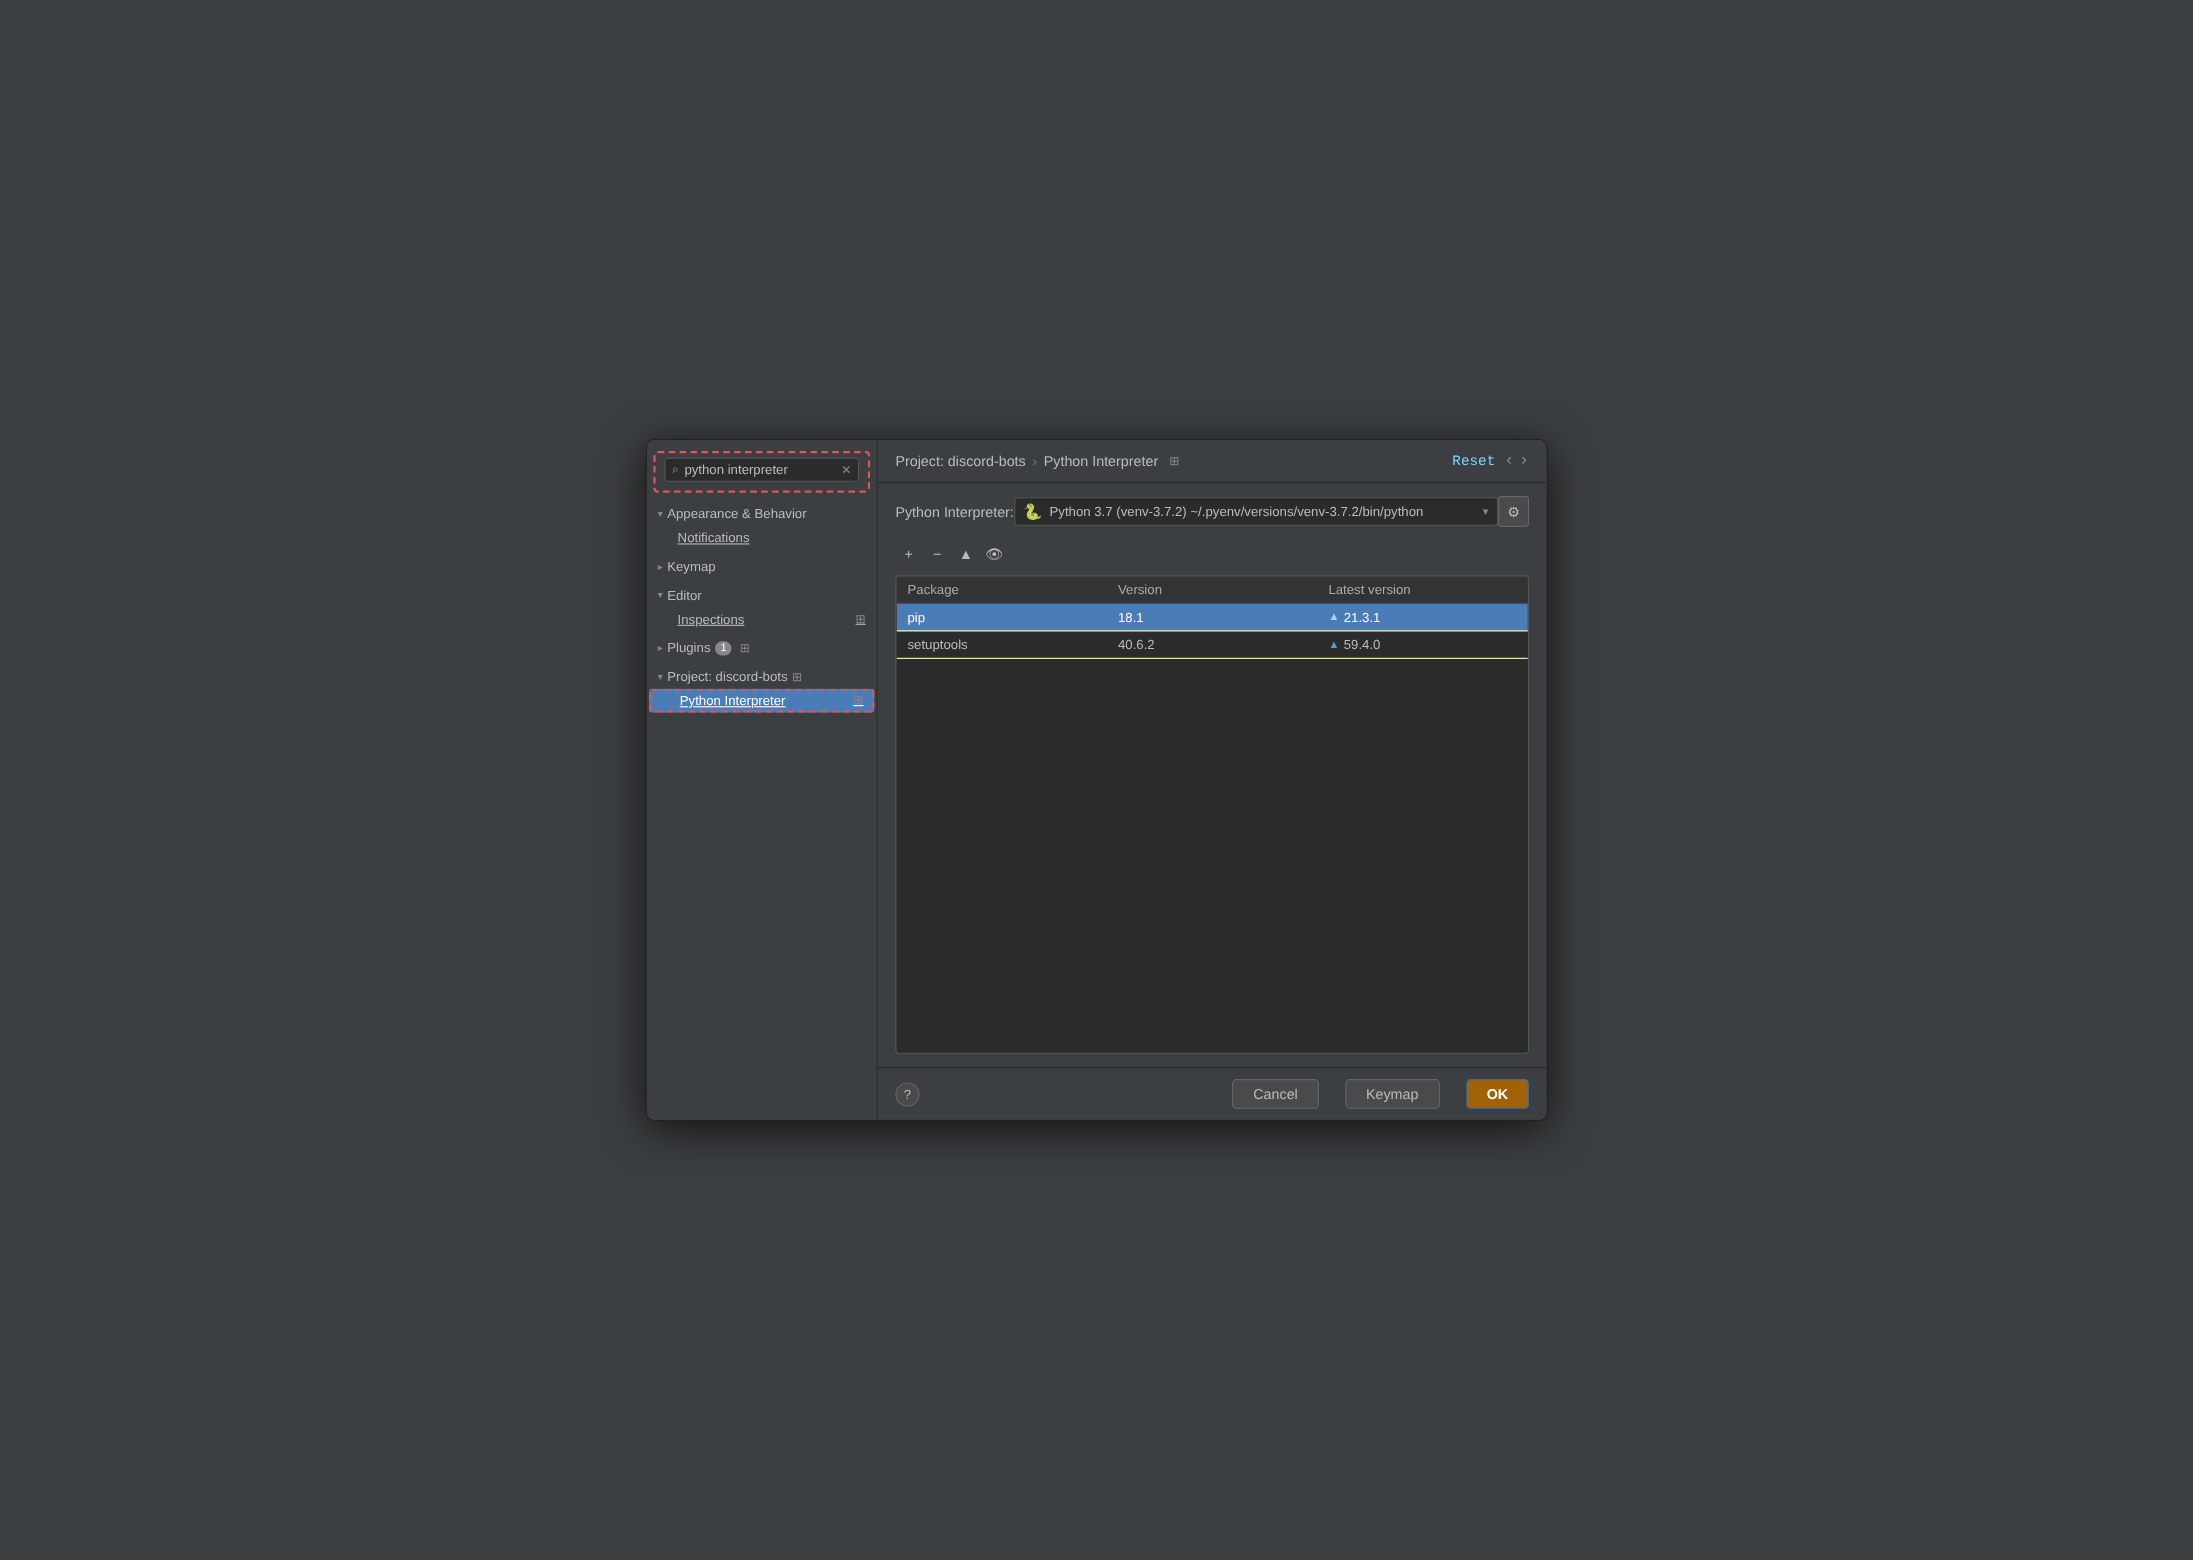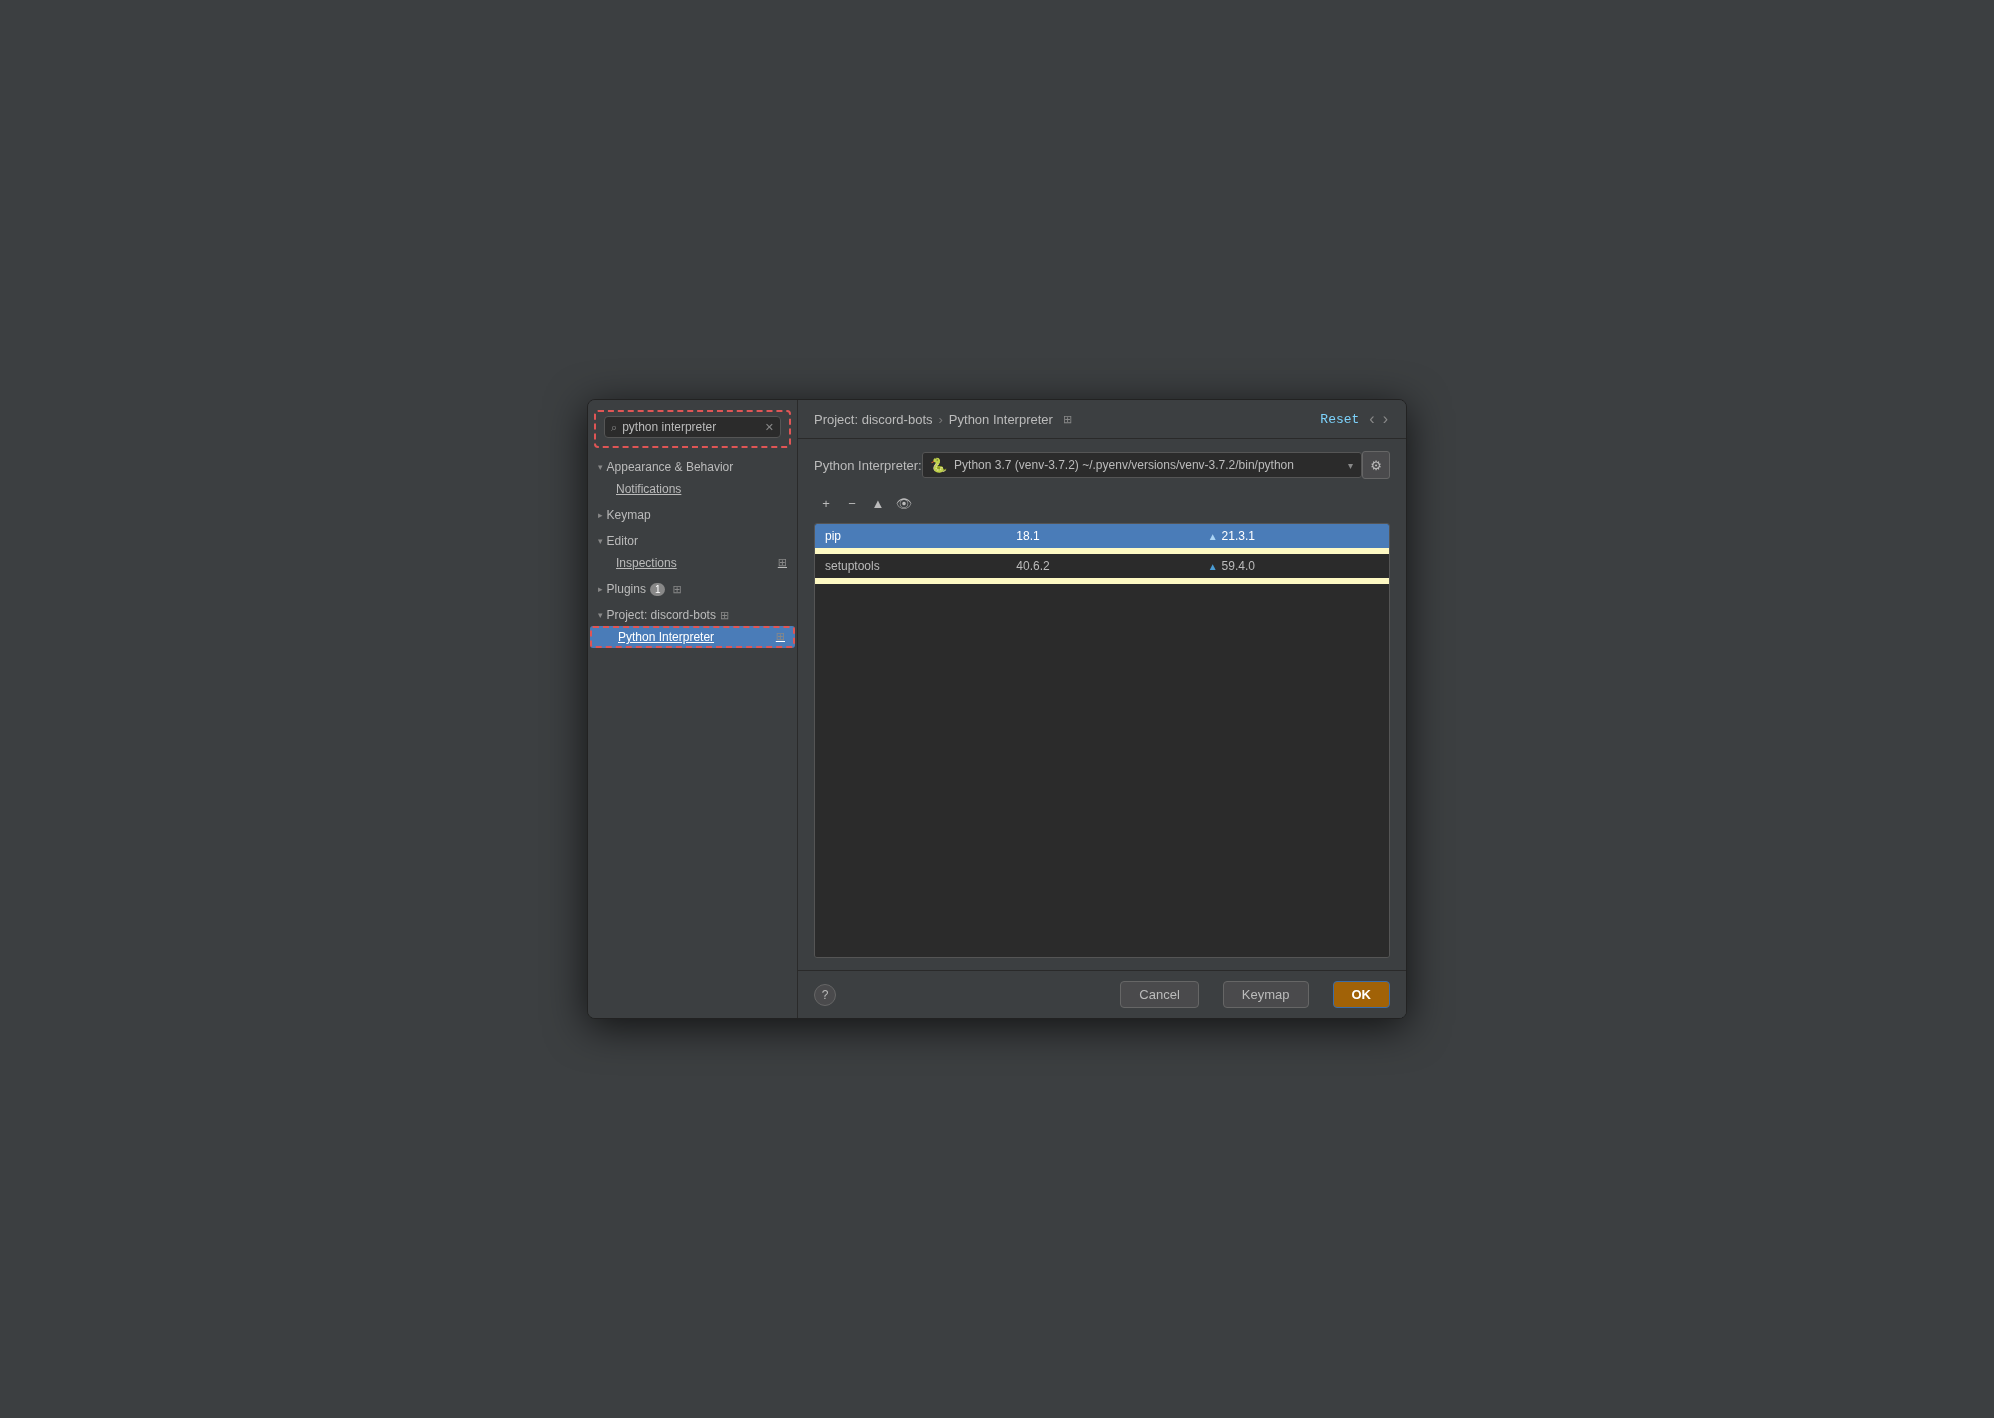--- a/index.html
+++ b/index.html
@@ -278,21 +278,21 @@
       font-weight: 500;
     }
     .table-body {
       flex: 1;
       overflow-y: auto;
       background: #2b2b2b;
     }
     .table-row {
       display: grid;
       grid-template-columns: 1fr 1fr 1fr;
-      border-bottom: 6px solid #fef9c3;
+      border-bottom: 1px solid #fef9c3;
       text-align: center;
     }
     .table-row.selected {
       background: #4a7cb8;
     }
     .table-cell {
       padding: 5px 10px;
       font-size: 12px;
       color: #bbbbbb;
       display: flex;
@@ -451,20 +451,25 @@
           <button class="toolbar-btn">−</button>
           <button class="toolbar-btn">
             <span>▲</span>
           </button>
           <button class="toolbar-btn">
             <span>👁</span>
           </button>
         </div>
 
         <div class="packages-table">
+          <div class="table-header">
+            <div class="table-header-cell">Package</div>
+            <div class="table-header-cell">Version</div>
+            <div class="table-header-cell">Latest version</div>
+          </div>
           <div class="table-body">
 
             <div class="table-row selected">
               <div class="table-cell">pip</div>
               <div class="table-cell">18.1</div>
               <div class="table-cell">
                 <span class="update-arrow">▲</span>
                 <span>21.3.1</span>
               </div>
             </div>

